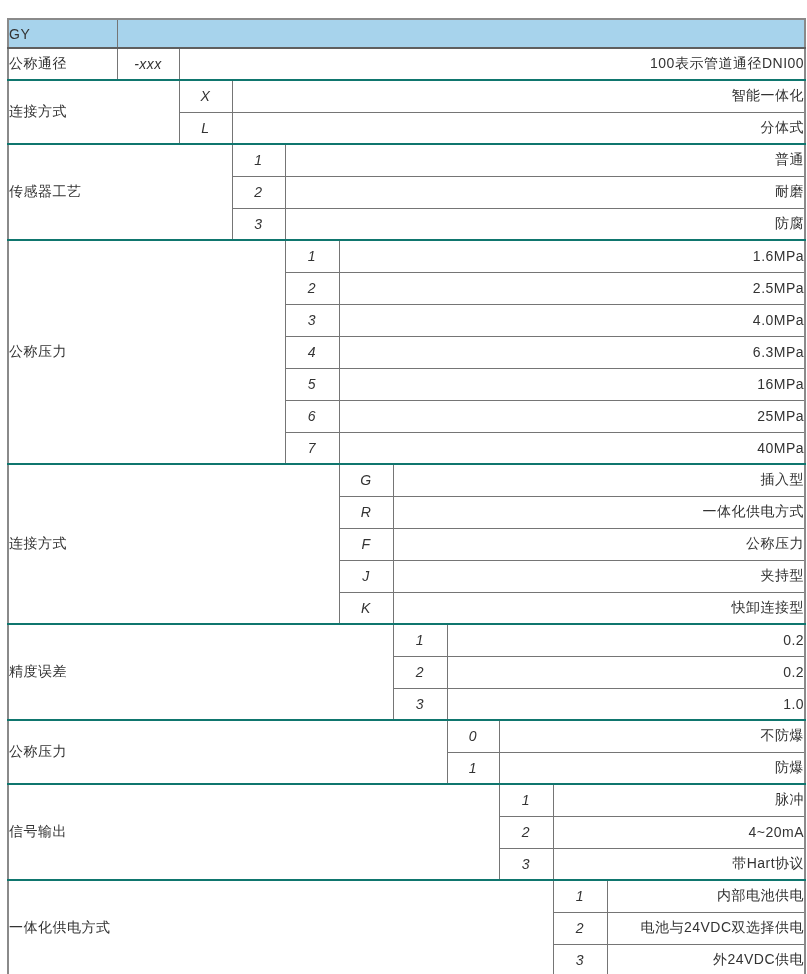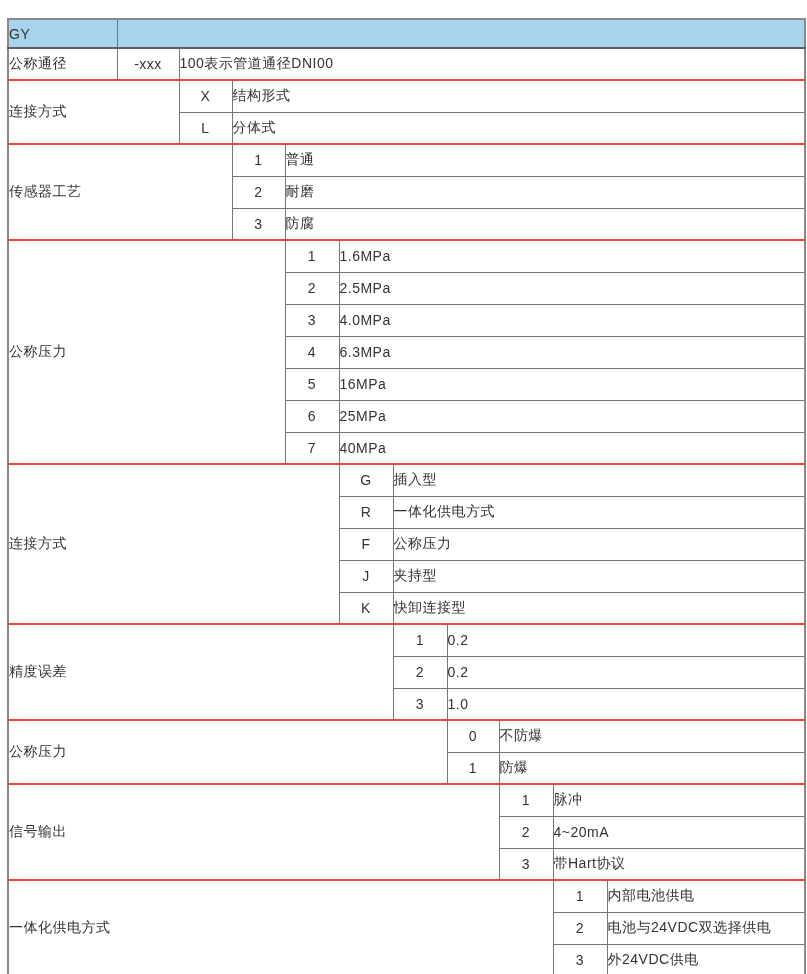--- a/index.html
+++ b/index.html
@@ -33,31 +33,32 @@
     vertical-align: middle;
     overflow: hidden;
     white-space: nowrap;
   }
   tr.header-row td {
     background: #a7d3ec;
     height: 29px;
     border-bottom: 2px solid #5f5f5f;
   }
   tr.group-start td {
-    border-top: 2px solid #ef4444;
+    border-top: 2px solid #0f766e;
   }
   td.label-cell {
     text-align: left;
     padding-left: 30px;
   }
   td.code-cell {
     text-align: center;
+    font-style: italic;
   }
   td.desc-cell {
-    text-align: left;
+    text-align: right;
     padding-left: 15px;
   }
 </style>
 </head>
 <body>
 
 <div class="page">
   <table class="model-table">
     <colgroup>
       <col style="width:109px">
@@ -78,21 +79,21 @@
           <td class="desc-cell" colspan="10"></td>
         </tr>
         <tr class="group-start">
           <td class="label-cell">公称通径</td>
           <td class="code-cell">-xxx</td>
           <td class="desc-cell" colspan="9">100表示管道通径DNI00</td>
         </tr>
         <tr class="group-start">
           <td class="label-cell" colspan="2" rowspan="2">连接方式</td>
           <td class="code-cell">X</td>
-          <td class="desc-cell" colspan="8">结构形式</td>
+          <td class="desc-cell" colspan="8">智能一体化</td>
         </tr>
         <tr>
           <td class="code-cell">L</td>
           <td class="desc-cell" colspan="8">分体式</td>
         </tr>
         <tr class="group-start">
           <td class="label-cell" colspan="3" rowspan="3">传感器工艺</td>
           <td class="code-cell">1</td>
           <td class="desc-cell" colspan="7">普通</td>
         </tr>

